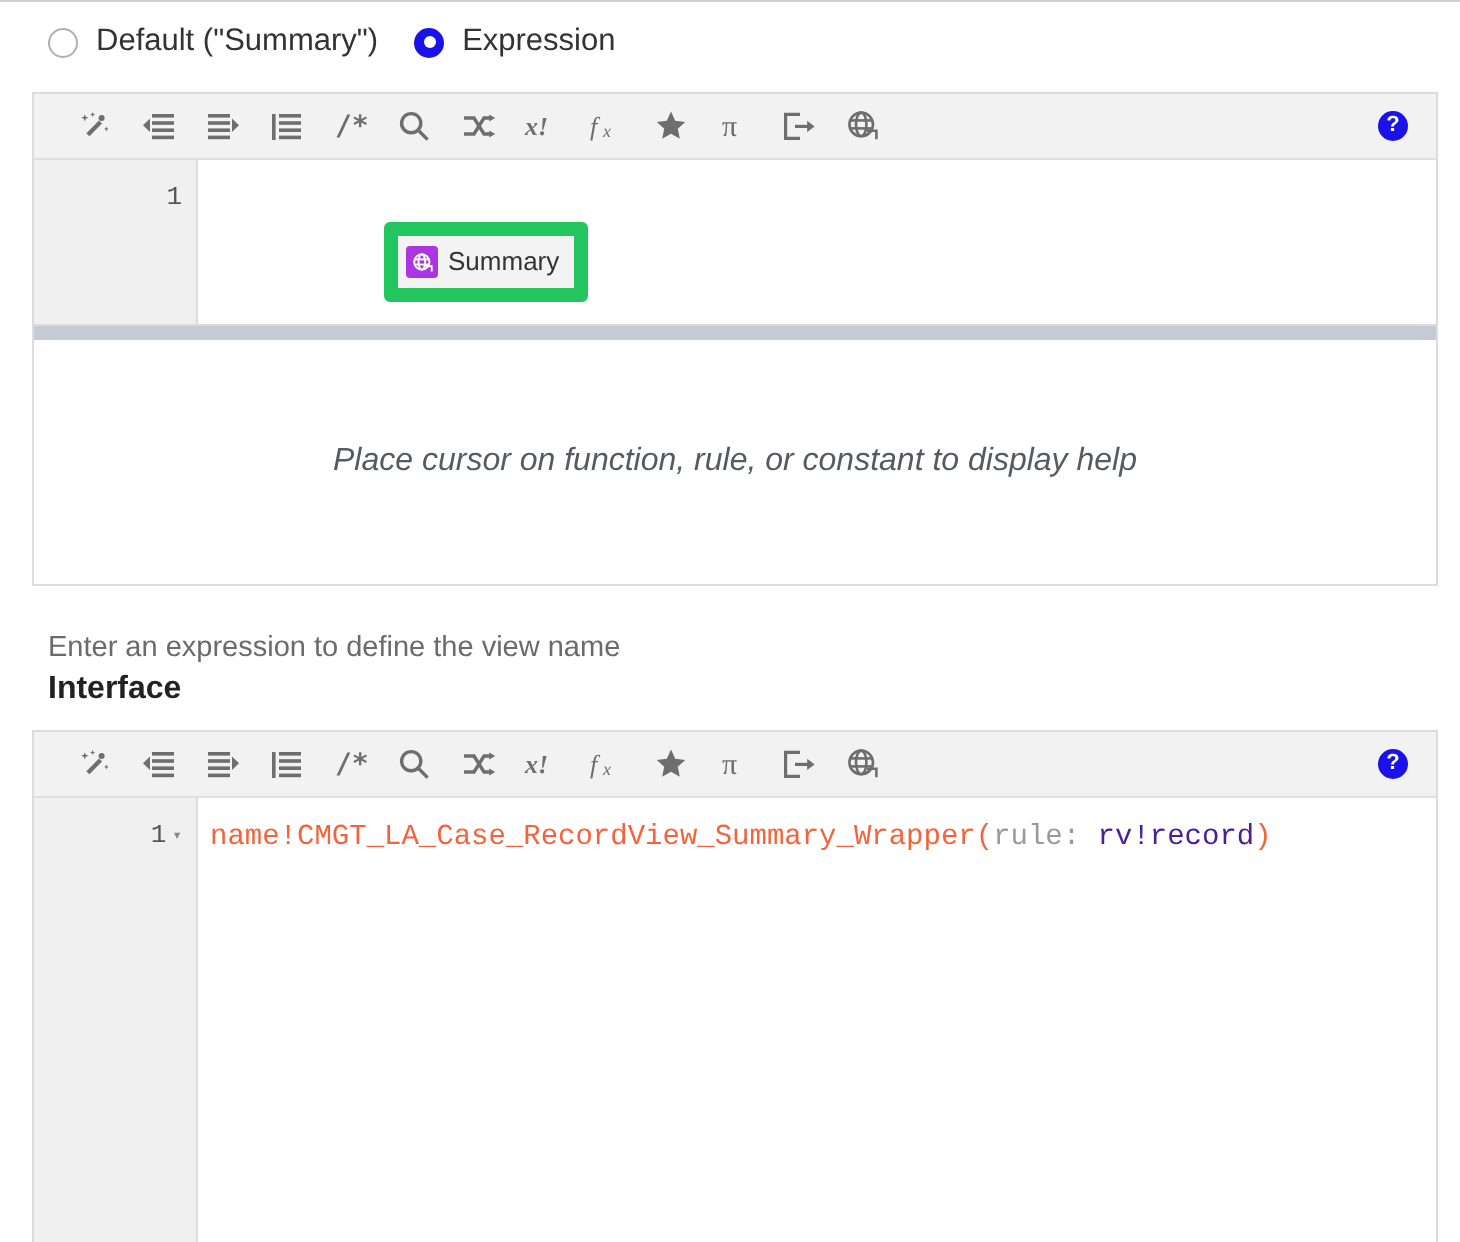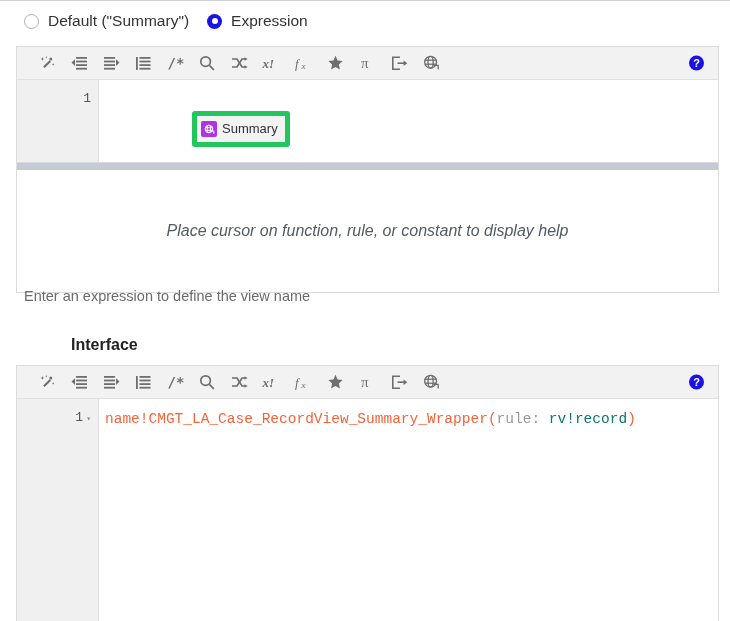--- a/index.html
+++ b/index.html
@@ -102,26 +102,26 @@
     flex: 1; padding-top: 9px; padding-left: 6px;
   }
   .code-line {
     height: 22px; line-height: 22px;
     font-family: "Liberation Mono", monospace;
     font-size: 14.5px; white-space: pre;
   }
   .tok-rule   { color: #f4643c; }
   .tok-paren  { color: #f4643c; }
   .tok-param  { color: #999999; }
-  .tok-var    { color: #0f766e; }
+  .tok-var    { color: #4c1d95; }
 
   
   .chip {
     display: inline-flex; align-items: center; gap: 5px;
-    background: #f3f3f3; border: 5px solid #22c55e;
+    background: #f3f3f3; border: 7px solid #22c55e;
     border-radius: 3px; padding: 2px 7px 2px 4px;
     font-family: "Liberation Sans", sans-serif;
     font-size: 13px; color: #333333;
     vertical-align: middle;
   }
   .chip-icon {
     width: 16px; height: 16px; border-radius: 2px;
     background: #a936e0; color: #ffffff;
     display: flex; align-items: center; justify-content: center;
     flex: none;
@@ -309,23 +309,23 @@
       </div>
     </div>
 
     <div class="resize-bar"></div>
 
     <div class="help-panel">
       <span class="help-text">Place cursor on function, rule, or constant to display help</span>
     </div>
   </div>
 
-  <div class="hint" style="top:288px;">Enter an expression to define the view name</div>
-
-  <div class="section-title" style="top:336px;margin-left:47px;">Interface</div>
+  <div class="hint" style="top:316px;">Enter an expression to define the view name</div>
+
+  <div class="section-title" style="top:336px;">Interface</div>
 
   <div class="editor" style="top:365px; height:257px; border-bottom:none;">
 
     <div class="toolbar">
       <span class="tb-icon">
         <svg width="17" height="17" viewBox="0 0 17 17">
             <g fill="currentColor">
           <path d="M4.2 11.6 L10.5 5.3 l1.5 1.5 L5.7 13.1 z"></path>
           <circle cx="11.8" cy="4.0" r="1.5"></circle>
           <path d="M3.4 2.1l.5 1.3 1.3.5-1.3.5-.5 1.3-.5-1.3-1.3-.5 1.3-.5z"></path>

